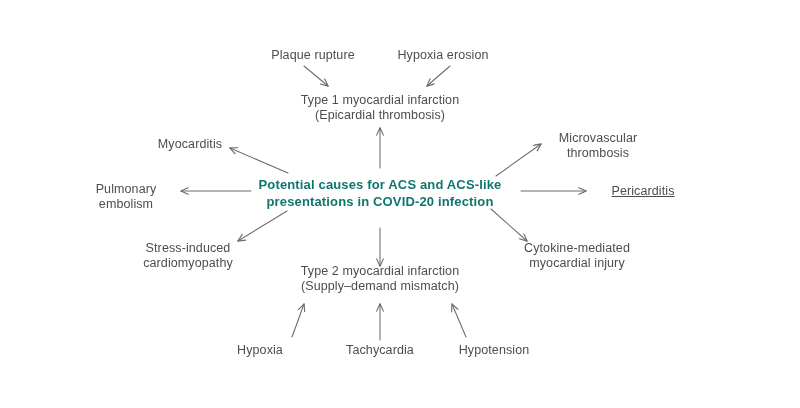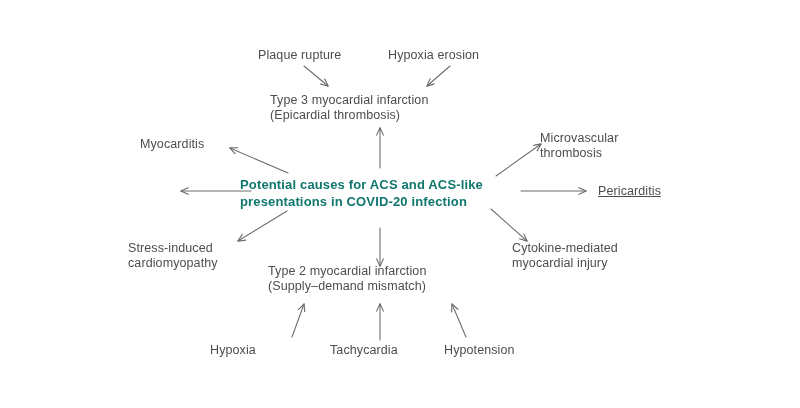--- a/index.html
+++ b/index.html
@@ -21,20 +21,21 @@
   #arrow-layer {
     position: absolute;
     left: 0;
     top: 0;
     width: 800px;
     height: 408px;
     pointer-events: none;
   }
   .node {
     position: absolute;
+    text-align: center;
     color: #4d4d4d;
     font-size: 12.5px;
     line-height: 15px;
     white-space: nowrap;
     letter-spacing: 0.1px;
   }
   .node.center {
     font-weight: bold;
     color: #0f766e;
     font-size: 13px;
@@ -73,28 +74,32 @@
 
   <div class="node" style="left:258px; top:48px; width:110px;">
     <span>Plaque rupture</span>
   </div>
 
   <div class="node" style="left:388px; top:48px; width:110px;">
     <span>Hypoxia erosion</span>
   </div>
 
   <div class="node" style="left:270px; top:93px; width:220px;">
-    <span>Type 3 myocardial infarction</span>
+    <span>Type 1 myocardial infarction</span>
     <span class="l2">(Epicardial thrombosis)</span>
   </div>
 
   <div class="node" style="left:140px; top:137px; width:100px;">
     <span>Myocarditis</span>
   </div>
 
+  <div class="node" style="left:78px; top:182px; width:96px;">
+    <span>Pulmonary</span>
+    <span class="l2">embolism</span>
+  </div>
 
   <div class="node" style="left:128px; top:241px; width:120px;">
     <span>Stress-induced</span>
     <span class="l2">cardiomyopathy</span>
   </div>
 
   <div class="node" style="left:540px; top:131px; width:116px;">
     <span>Microvascular</span>
     <span class="l2">thrombosis</span>
   </div>

